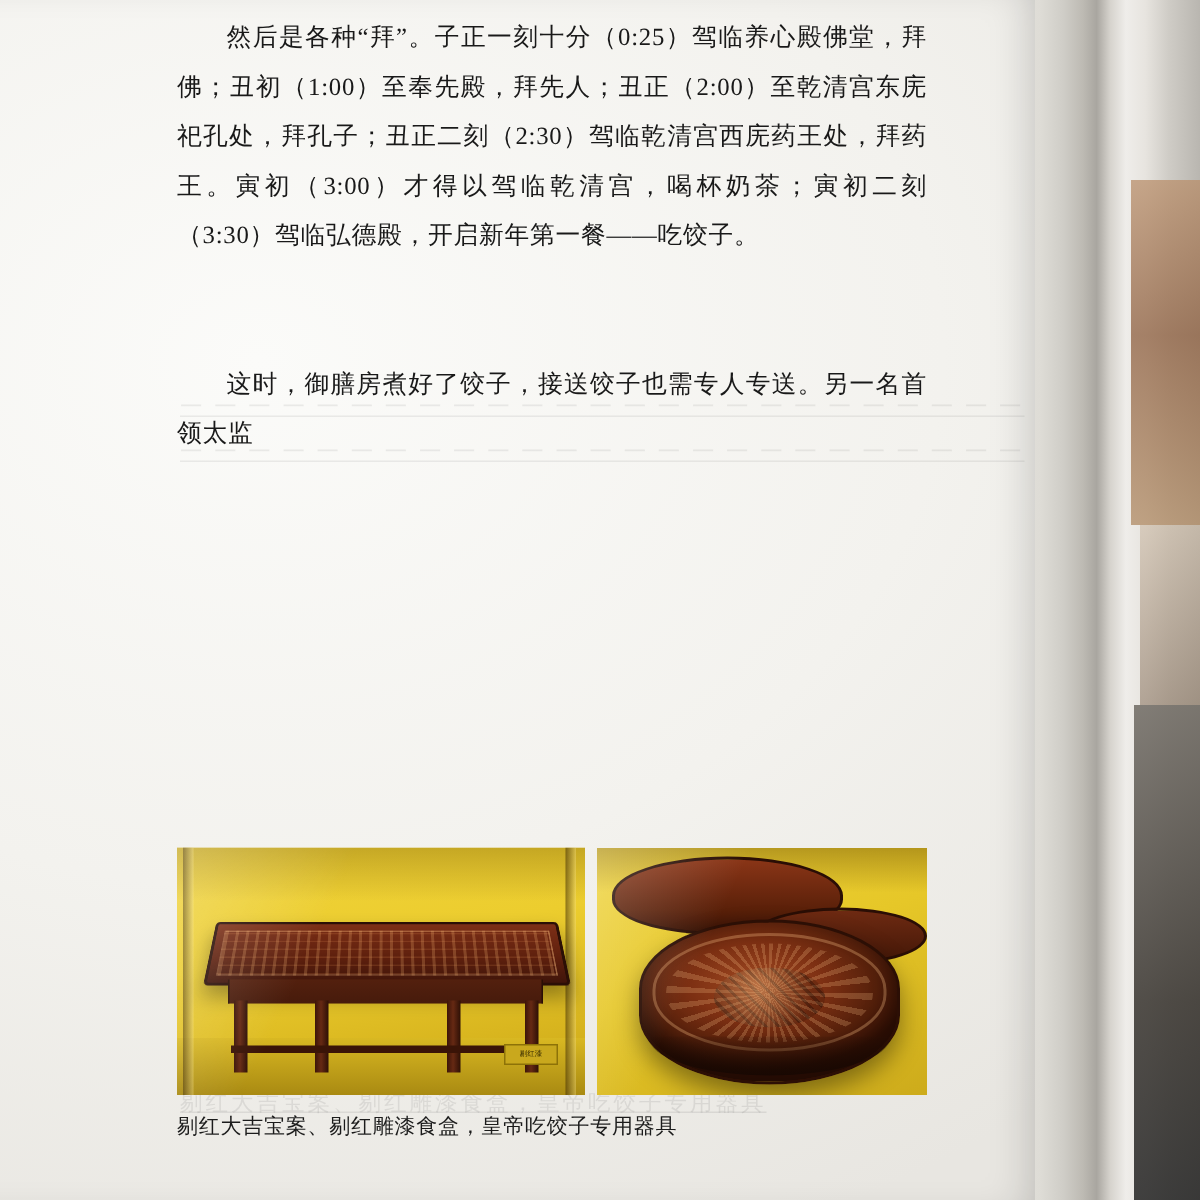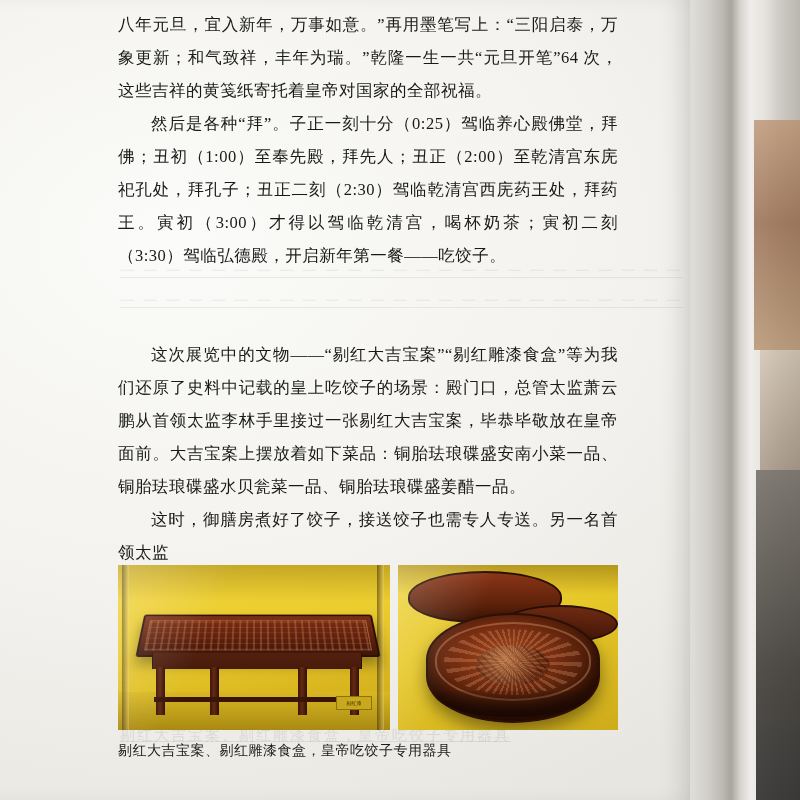--- a/index.html
+++ b/index.html
@@ -299,25 +299,23 @@
     <div class="dark-strip"></div>
   </div>
 
   <div class="page-surface"></div>
 
   <div class="ghost g1">一 一 一 一 一 一 一 一 一 一 一 一 一 一 一 一 一 一 一 一 一 一 一 一 一</div>
   <div class="ghost g2">一 一 一 一 一 一 一 一 一 一 一 一 一 一 一 一 一 一 一 一 一 一 一 一 一</div>
   <div class="ghost g3">剔红大吉宝案、剔红雕漆食盒，皇帝吃饺子专用器具</div>
 
   <div class="text-col">
-    <p class="body">八年元旦，宜入新年，万事如意。”再用墨笔写上：“三阳启泰，万象更新；和气致祥，丰年为瑞。”乾隆一生一共“元旦开笔”64 次，这些吉祥的黄笺纸寄托着皇帝对国家的全部祝福。</p>
     <p class="body indent">然后是各种“拜”。子正一刻十分（0:25）驾临养心殿佛堂，拜佛；丑初（1:00）至奉先殿，拜先人；丑正（2:00）至乾清宫东庑祀孔处，拜孔子；丑正二刻（2:30）驾临乾清宫西庑药王处，拜药王。寅初（3:00）才得以驾临乾清宫，喝杯奶茶；寅初二刻（3:30）驾临弘德殿，开启新年第一餐——吃饺子。</p>
     <div class="para-gap"></div>
     <div class="para-gap"></div>
-    <p class="body indent">这次展览中的文物——“剔红大吉宝案”“剔红雕漆食盒”等为我们还原了史料中记载的皇上吃饺子的场景：殿门口，总管太监萧云鹏从首领太监李林手里接过一张剔红大吉宝案，毕恭毕敬放在皇帝面前。大吉宝案上摆放着如下菜品：铜胎珐琅碟盛安南小菜一品、铜胎珐琅碟盛水贝瓮菜一品、铜胎珐琅碟盛姜醋一品。</p>
     <p class="body indent">这时，御膳房煮好了饺子，接送饺子也需专人专送。另一名首领太监</p>
   </div>
 
   <div class="figure-row">
 
     <div class="photo left">
       <div class="bg"></div>
       <div class="wall-shadow"></div>
       <div class="floor"></div>
       <div class="case-post p1"></div>

